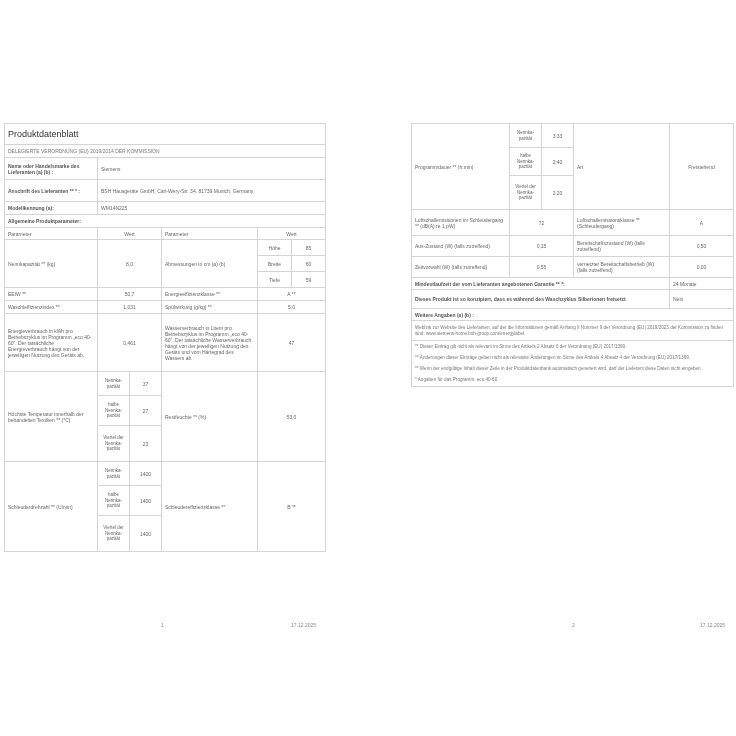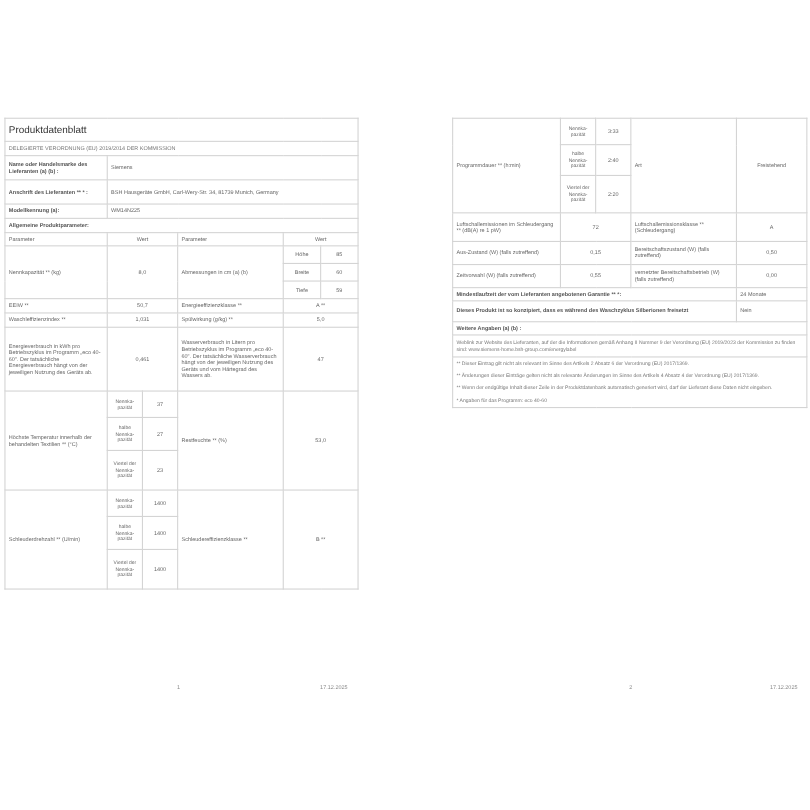--- a/index.html
+++ b/index.html
@@ -1,20 +1,20 @@
 <!DOCTYPE html>
 <html><head>
 <meta charset="utf-8">
 <style>
   html,body{margin:0;padding:0;background:#ffffff;}
   body{width:736px;height:736px;position:relative;overflow:hidden;font-family:"Liberation Sans",sans-serif;color:#555;}
   .page{position:absolute;background:#fff;}
   #page1{left:4px;top:107px;width:321px;}
   #page2{left:411px;top:107px;width:322px;}
-  table{border-collapse:collapse;width:100%;table-layout:fixed;}
+  table{border-collapse:collapse;width:100%;table-layout:fixed;margin-top:16px;}
   td{border:1px solid #d4d4d4;font-size:5px;line-height:6px;padding:2px 3px;vertical-align:middle;color:#666;}
   .title{font-size:9px;line-height:12px;color:#333;padding:4px 3px;}
   .sub{font-size:5px;color:#777;padding:3px 3px;}
   .b{font-weight:bold;color:#555;}
   .c{text-align:center;}
   .small{font-size:4.5px;line-height:5.5px;text-align:center;}
   .footer{position:absolute;font-size:5px;color:#888;}
   .note{font-size:4.6px;line-height:6px;color:#777;padding:3px 3px;}
 </style>
 </head>

